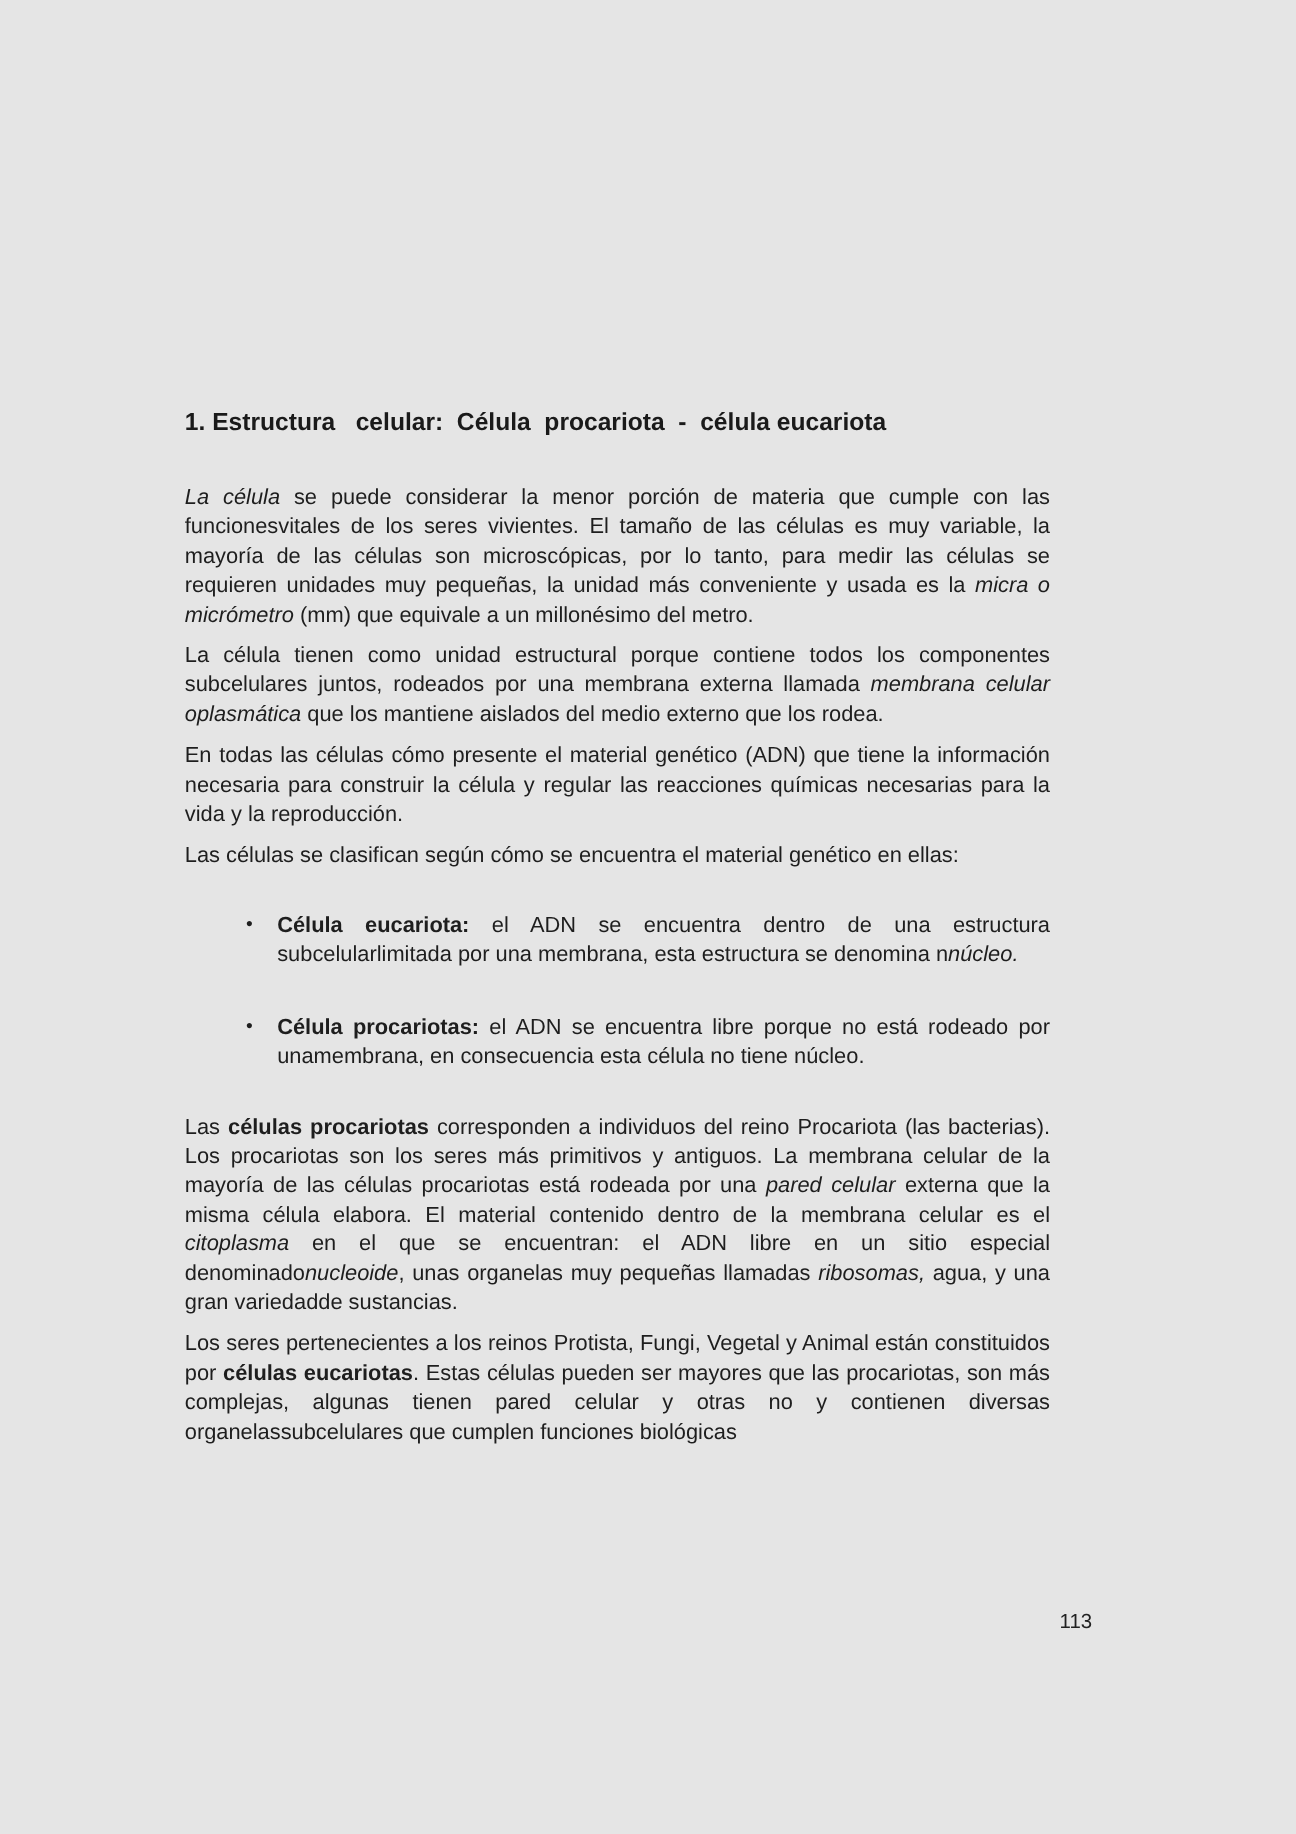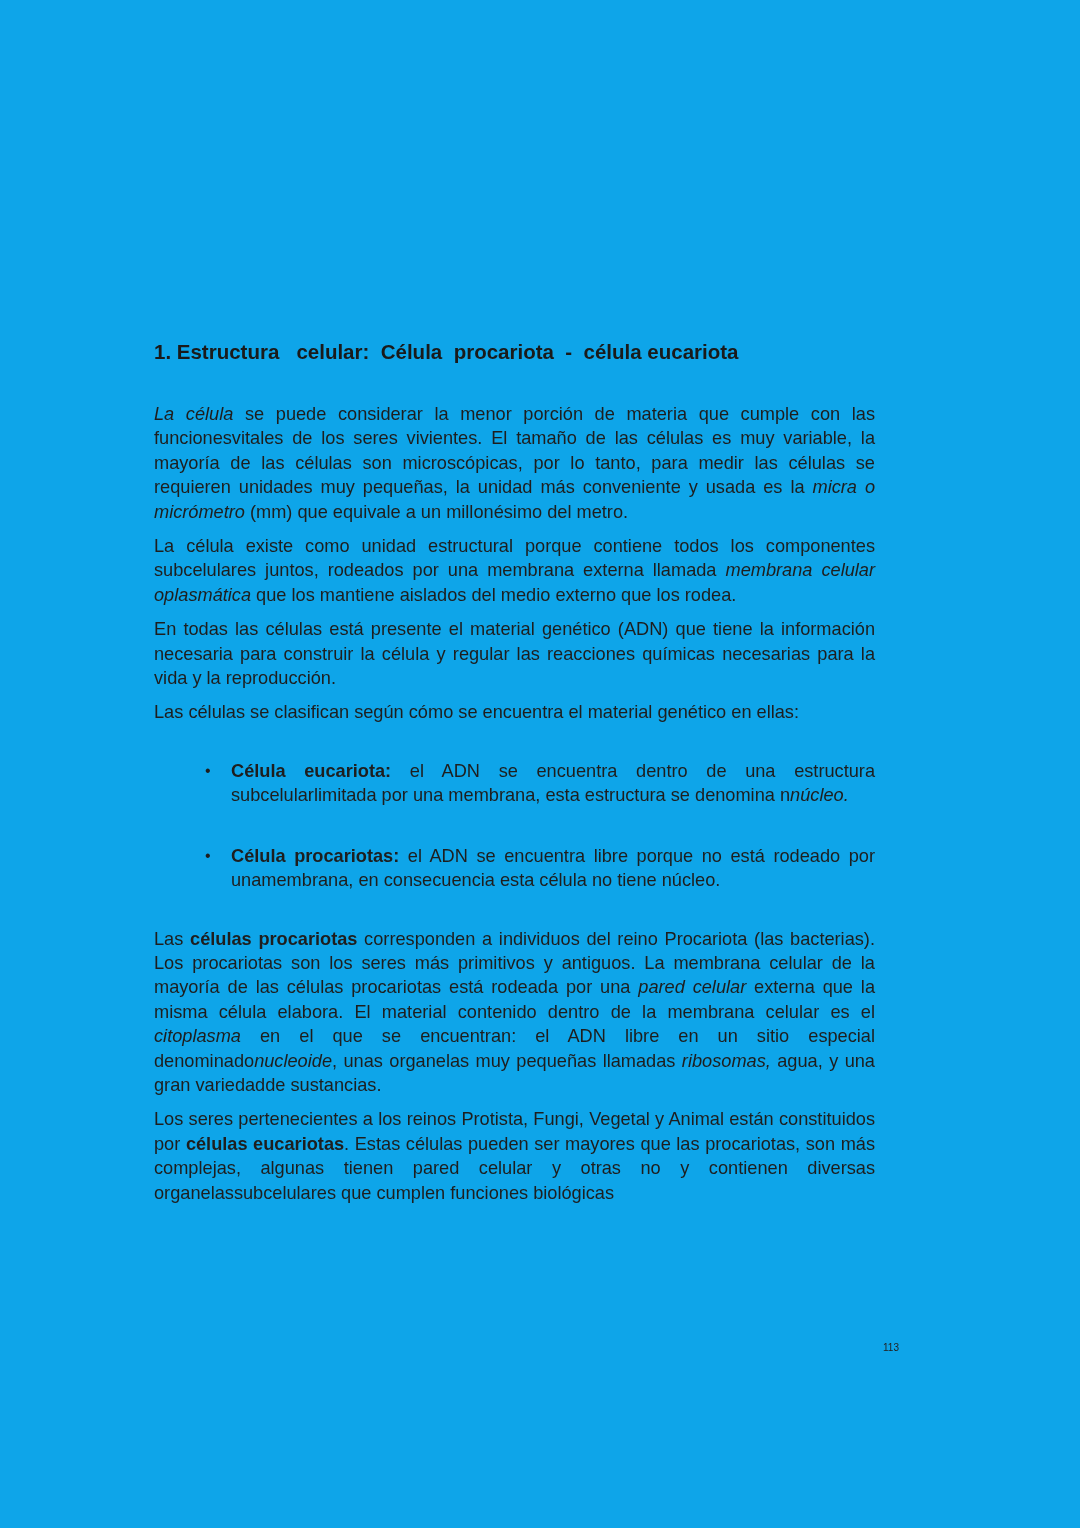--- a/index.html
+++ b/index.html
@@ -12,21 +12,21 @@
       height: 1528px;
       position: relative;
       overflow: hidden;
       font-family: "Liberation Sans", sans-serif;
       color: #1e1e1e;
     }
     .page {
       position: absolute;
       left: 0; top: 0;
       width: 1080px; height: 1528px;
-      background: #0ea5e9;
+      background: #e5e5e5;
     }
     .heading {
       position: absolute;
       left: 154px;
       top: 340px;
       font-size: 20.5px;
       font-weight: bold;
       letter-spacing: 0px;
       white-space: pre;
       color: #1a1a1a;
@@ -67,38 +67,38 @@
     }
     .after-list {
       margin-top: 34px !important;
     }
     .bi { font-weight: bold; }
     .it { font-style: italic; }
     .page-number {
       position: absolute;
       left: 883px;
       top: 1342px;
-      font-size: 10px;
+      font-size: 17px;
       color: #222;
     }
   </style>
 </head>
 <body>
 
 <div class="page">
 
   <div class="heading">1. Estructura   celular:  Célula  procariota  -  célula eucariota</div>
 
   <div class="content">
 
     <p><span class="it">La célula</span><span> se puede considerar la menor porción de materia que cumple con las funcionesvitales de los seres vivientes. El tamaño de las células es muy variable, la mayoría de las células son microscópicas, por lo tanto, para medir las células se requieren unidades muy pequeñas, la unidad más conveniente y usada es la </span><span class="it">micra o micrómetro</span><span> (mm) que equivale a un millonésimo del metro.</span></p>
 
-    <p><span>La célula existe como unidad estructural porque contiene todos los compo­nentes subcelulares juntos, rodeados por una membrana externa llamada </span><span class="it">membrana celular oplasmática</span><span> que los mantiene aislados del medio externo que los rodea.</span></p>
+    <p><span>La célula tienen como unidad estructural porque contiene todos los compo­nentes subcelulares juntos, rodeados por una membrana externa llamada </span><span class="it">membrana celular oplasmática</span><span> que los mantiene aislados del medio externo que los rodea.</span></p>
 
-    <p>En todas las células está presente el material genético (ADN) que tiene la in­formación necesaria para construir la célula y regular las reacciones químicas necesarias para la vida y la reproducción.</p>
+    <p>En todas las células cómo presente el material genético (ADN) que tiene la in­formación necesaria para construir la célula y regular las reacciones químicas necesarias para la vida y la reproducción.</p>
 
     <p class="last-before-list">Las células se clasifican según cómo se encuentra el material genético en ellas:</p>
 
     <ul class="bullet-list">
       <li><span class="bullet-dot">•</span><span class="bi">Célula eucariota:</span><span> el ADN se encuentra dentro de una estructura subcelularlimitada por una membrana, esta estructura se denomina n</span><span class="it">núcleo.</span></li>
       <li><span class="bullet-dot">•</span><span class="bi">Célula procariotas:</span><span> el ADN se encuentra libre porque no está rodea­do por unamembrana, en consecuencia esta célula no tiene núcleo.</span></li>
     </ul>
 
     <p class="after-list"><span>Las </span><span class="bi">células procariotas</span><span> corresponden a individuos del reino Procariota (las bacterias). Los procariotas son los seres más primitivos y antiguos. La mem­brana celular de la mayoría de las células procariotas está rodeada por una </span><span class="it">pared celular</span><span> externa que la misma célula elabora. El material contenido den­tro de la membrana celular es el </span><span class="it">citoplasma</span><span> en el que se encuentran: el ADN libre en un sitio especial denominado</span><span class="it">nucleoide</span><span>, unas organelas muy peque­ñas llamadas </span><span class="it">ribosomas,</span><span> agua, y una gran variedadde sustancias.</span></p>
 

